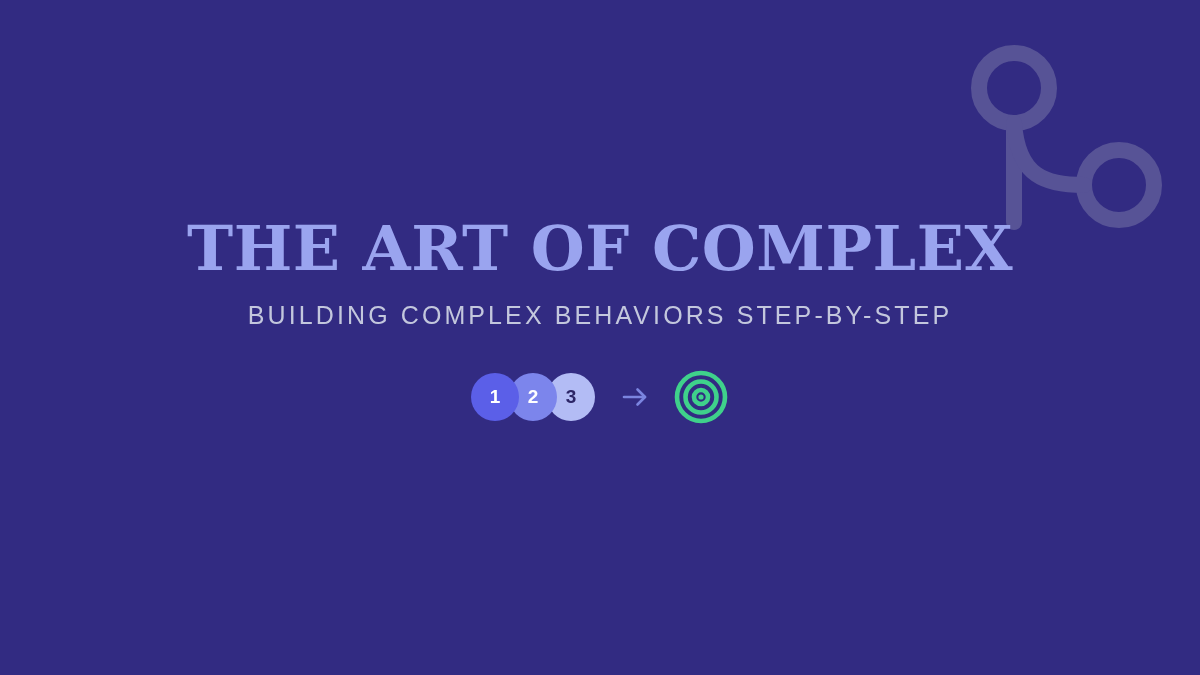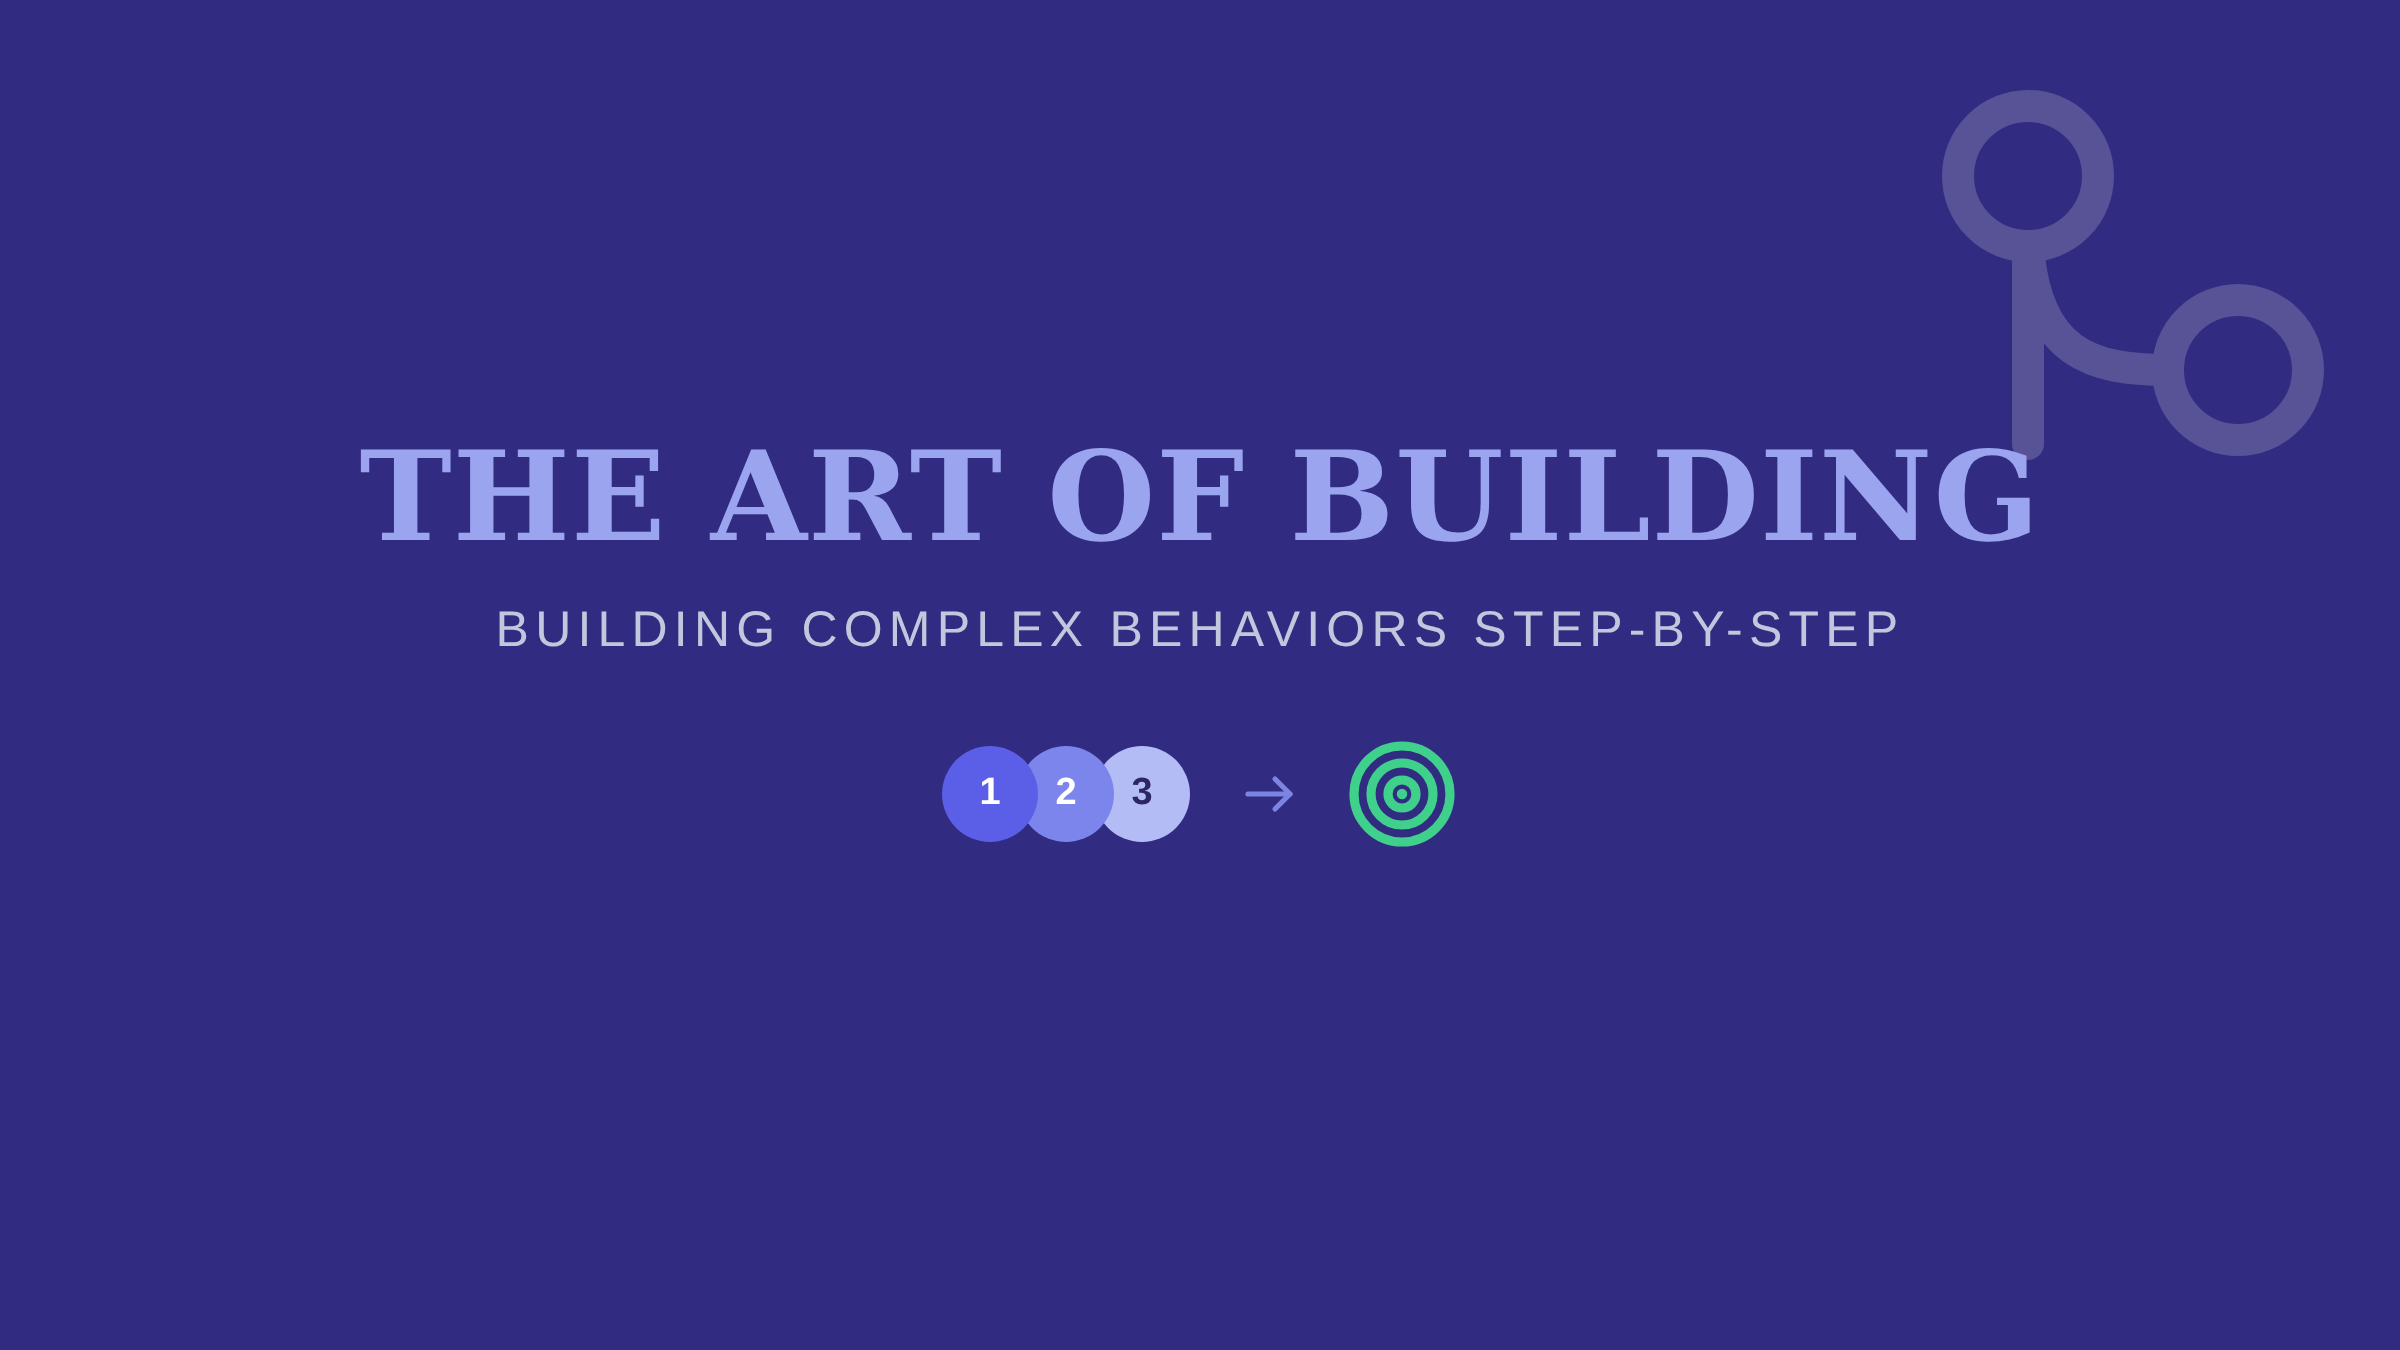--- a/index.html
+++ b/index.html
@@ -125,21 +125,21 @@
         <circle cx="46" cy="53" r="35"></circle>
         <circle cx="151" cy="150" r="35"></circle>
         <path d="M46 88 V 187"></path>
         <path d="M46 88 C 50 142, 78 150, 116 150"></path>
       </g>
     </svg>
   </div>
 
   <div class="content">
 
-    <h1 class="title">THE ART OF BUILDING</h1>
+    <h1 class="title">THE ART OF COMPLEX</h1>
 
     <div class="subtitle">BUILDING COMPLEX BEHAVIORS STEP-BY-STEP</div>
 
     <div class="progression">
 
       <div class="steps">
         <div class="step-circle step-1" style="background:#5b5fe8; color:#ffffff;">
           <span>1</span>
         </div>
         <div class="step-circle step-2" style="background:#7c85ec; color:#ffffff;">

